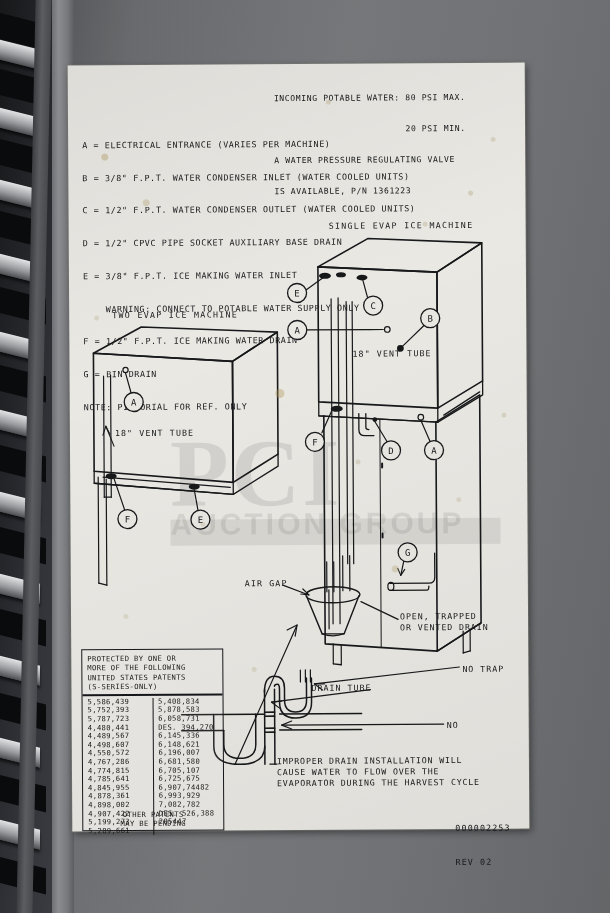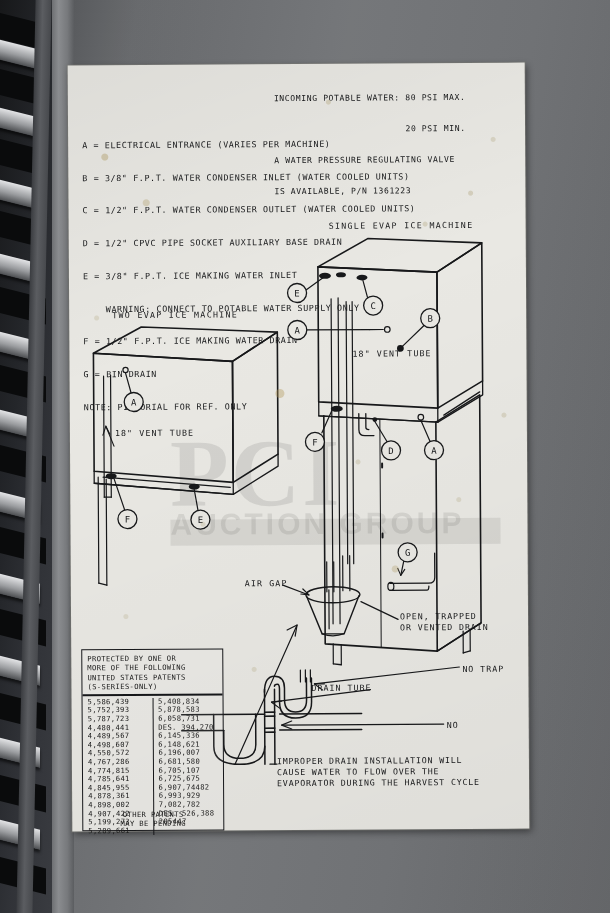--- a/index.html
+++ b/index.html
@@ -379,20 +379,24 @@
   <div class="txt" id="airgap">AIR GAP</div>
   <div class="txt" id="opendr">OPEN, TRAPPED
 OR VENTED DRAIN</div>
   <div class="txt" id="drtube">DRAIN TUBE</div>
   <div class="txt" id="notrap">NO TRAP</div>
   <div class="txt" id="nolbl">NO</div>
   <div class="txt" id="improper">IMPROPER DRAIN INSTALLATION WILL
 CAUSE WATER TO FLOW OVER THE
 EVAPORATOR DURING THE HARVEST CYCLE</div>
 
+  <div class="txt" id="docnum">
+    <div>000002253</div>
+    <div>REV 02</div>
+  </div>
 
   <div id="patbox">
     <div class="ph">PROTECTED BY ONE OR
 MORE OF THE FOLLOWING
 UNITED STATES PATENTS
 (S-SERIES-ONLY)</div>
     <div class="rule"></div>
     <div id="patcols">
       <div class="col left" id="patL">5,586,439
 5,752,393

